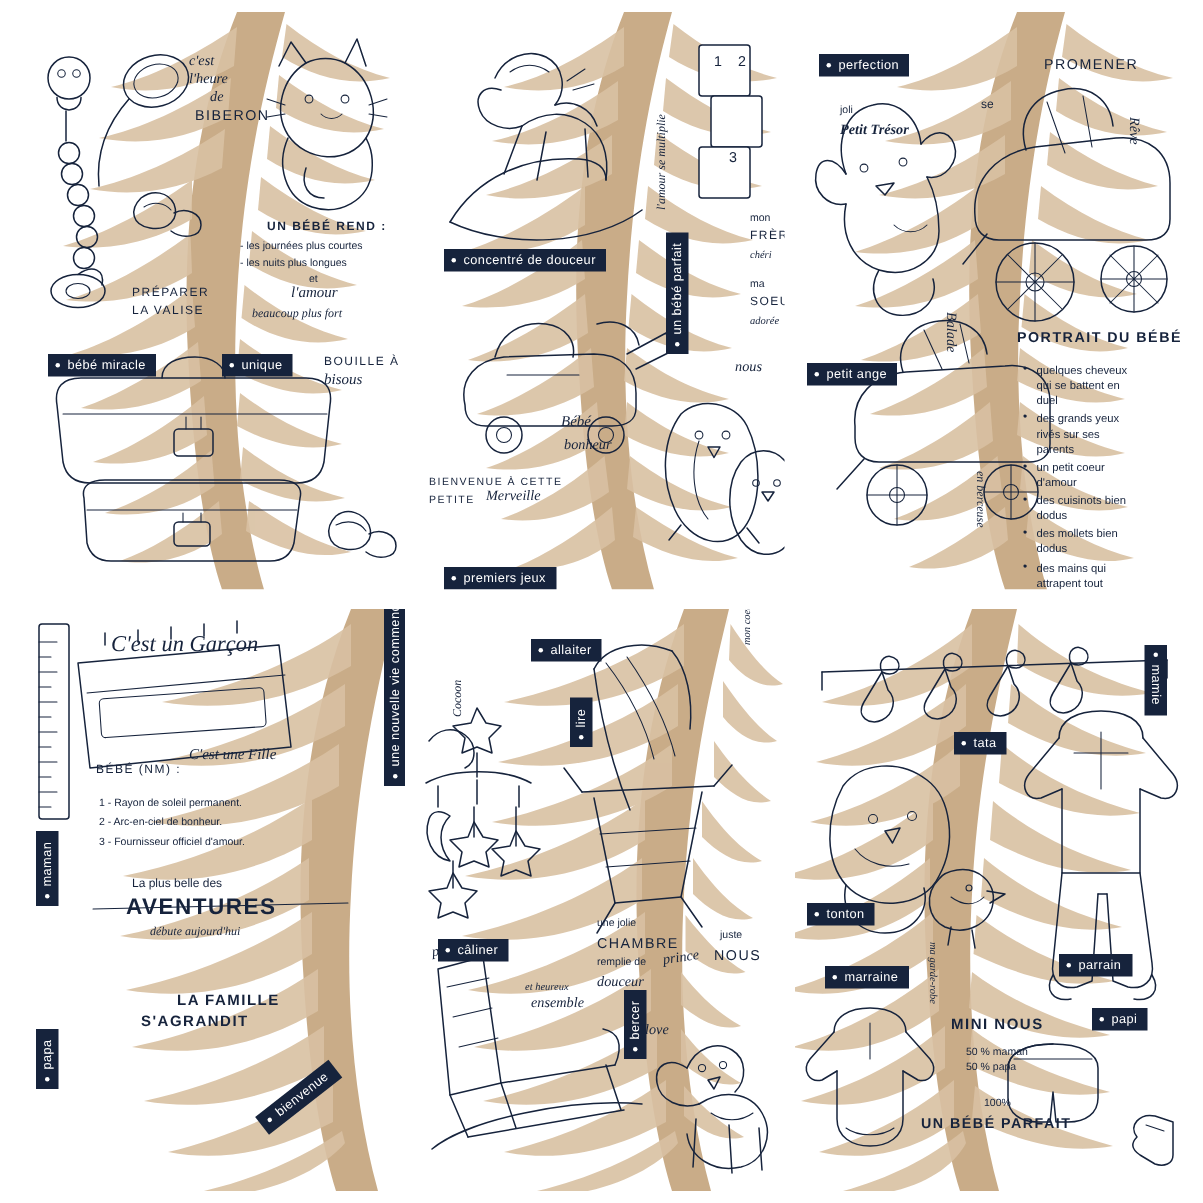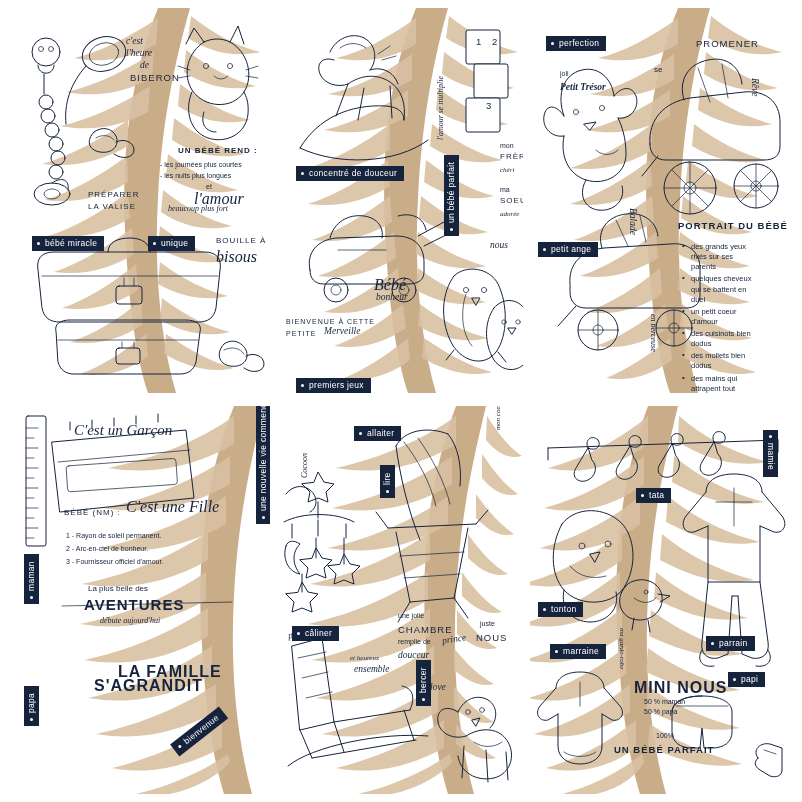--- a/index.html
+++ b/index.html
@@ -69,21 +69,21 @@
     font-family: "Liberation Sans", sans-serif;
     white-space: nowrap;
     line-height: 1.25;
   }
   .caps {
     letter-spacing: 1px;
   }
   .tiny { font-size: 7px; }
   .sm { font-size: 8px; }
   .md { font-size: 9.5px; }
-  .lg { font-size: 16px; }
+  .lg { font-size: 10px; }
   .xl { font-size: 15px; }
   .rot-90 { transform-origin: left top; transform: rotate(-90deg); }
   .rot90 { transform-origin: left top; transform: rotate(90deg); }
   .rotm8 { transform: rotate(-8deg); }
 
   svg { display: block; overflow: visible; }
   .ln { fill: none; stroke: #16233c; stroke-width: 1; stroke-linecap: round; stroke-linejoin: round; }
   .ln-t { fill: none; stroke: #16233c; stroke-width: 0.7; stroke-linecap: round; stroke-linejoin: round; }
   .fthr { fill: #c6a882; opacity: 0.95; }
   .fthr-l { fill: #d9c1a3; opacity: 0.9; }
@@ -401,26 +401,26 @@
     <div class="plain sm" style="left:124px; top:30px;margin-top:27px;">se</div>
     <div class="plain md caps" style="left:166px; top:30px;">PROMENER</div>
     <div class="plain tiny" style="left:30px; top:62px;">joli</div>
     <div class="script md" style="left:30px; top:74px; font-weight:bold;">Petit Trésor</div>
     <div class="script md rot90" style="left:230px; top:70px;">Rêve</div>
     <div class="script md rot90" style="left:108px; top:200px;">Balade</div>
 
     <div class="plain md caps" style="left:148px; top:212px; font-weight:bold;">PORTRAIT DU BÉBÉ</div>
 
     <ul class="bullet-list" style="position:absolute; left:152px; top:234px; width:110px;">
+      <li>quelques cheveux
+qui se battent en
+duel</li>
       <li>des grands yeux
 rivés sur ses
 parents</li>
-      <li>quelques cheveux
-qui se battent en
-duel</li>
       <li>un petit coeur
 d'amour</li>
       <li>des cuisinots bien
 dodus</li>
       <li>des mollets bien
 dodus</li>
       <li>des mains qui
 attrapent tout</li>
     </ul>
 

